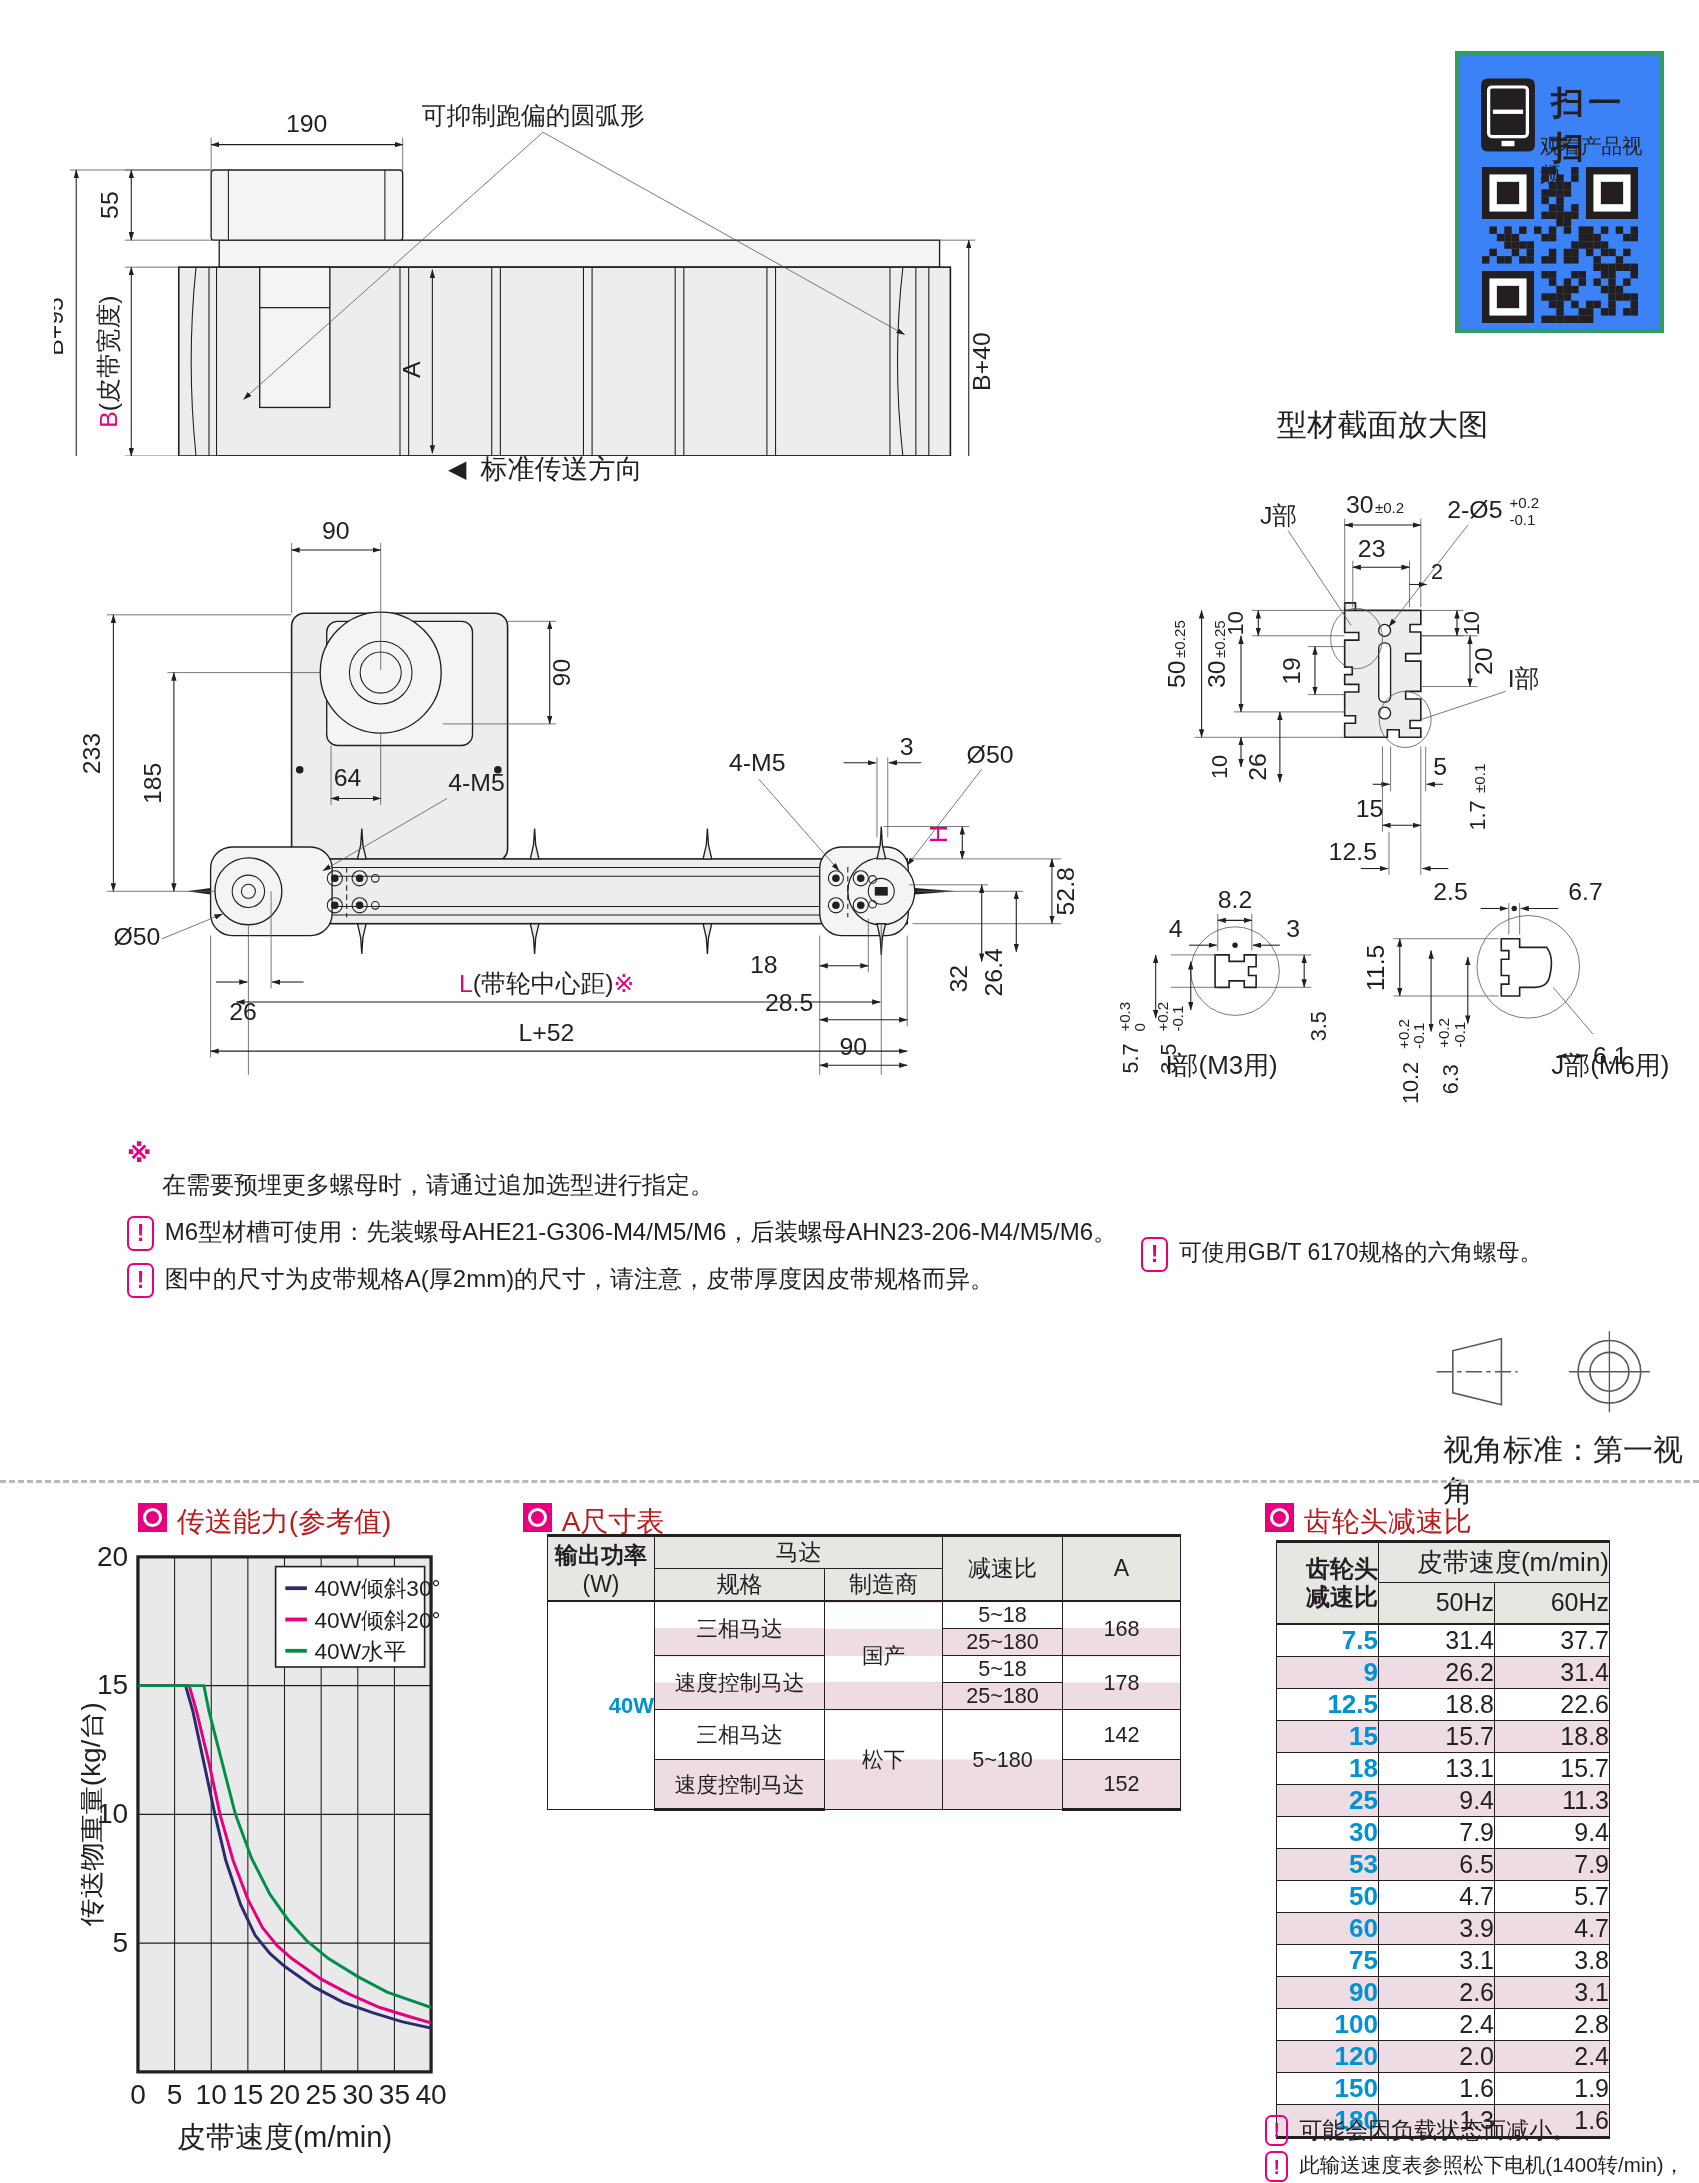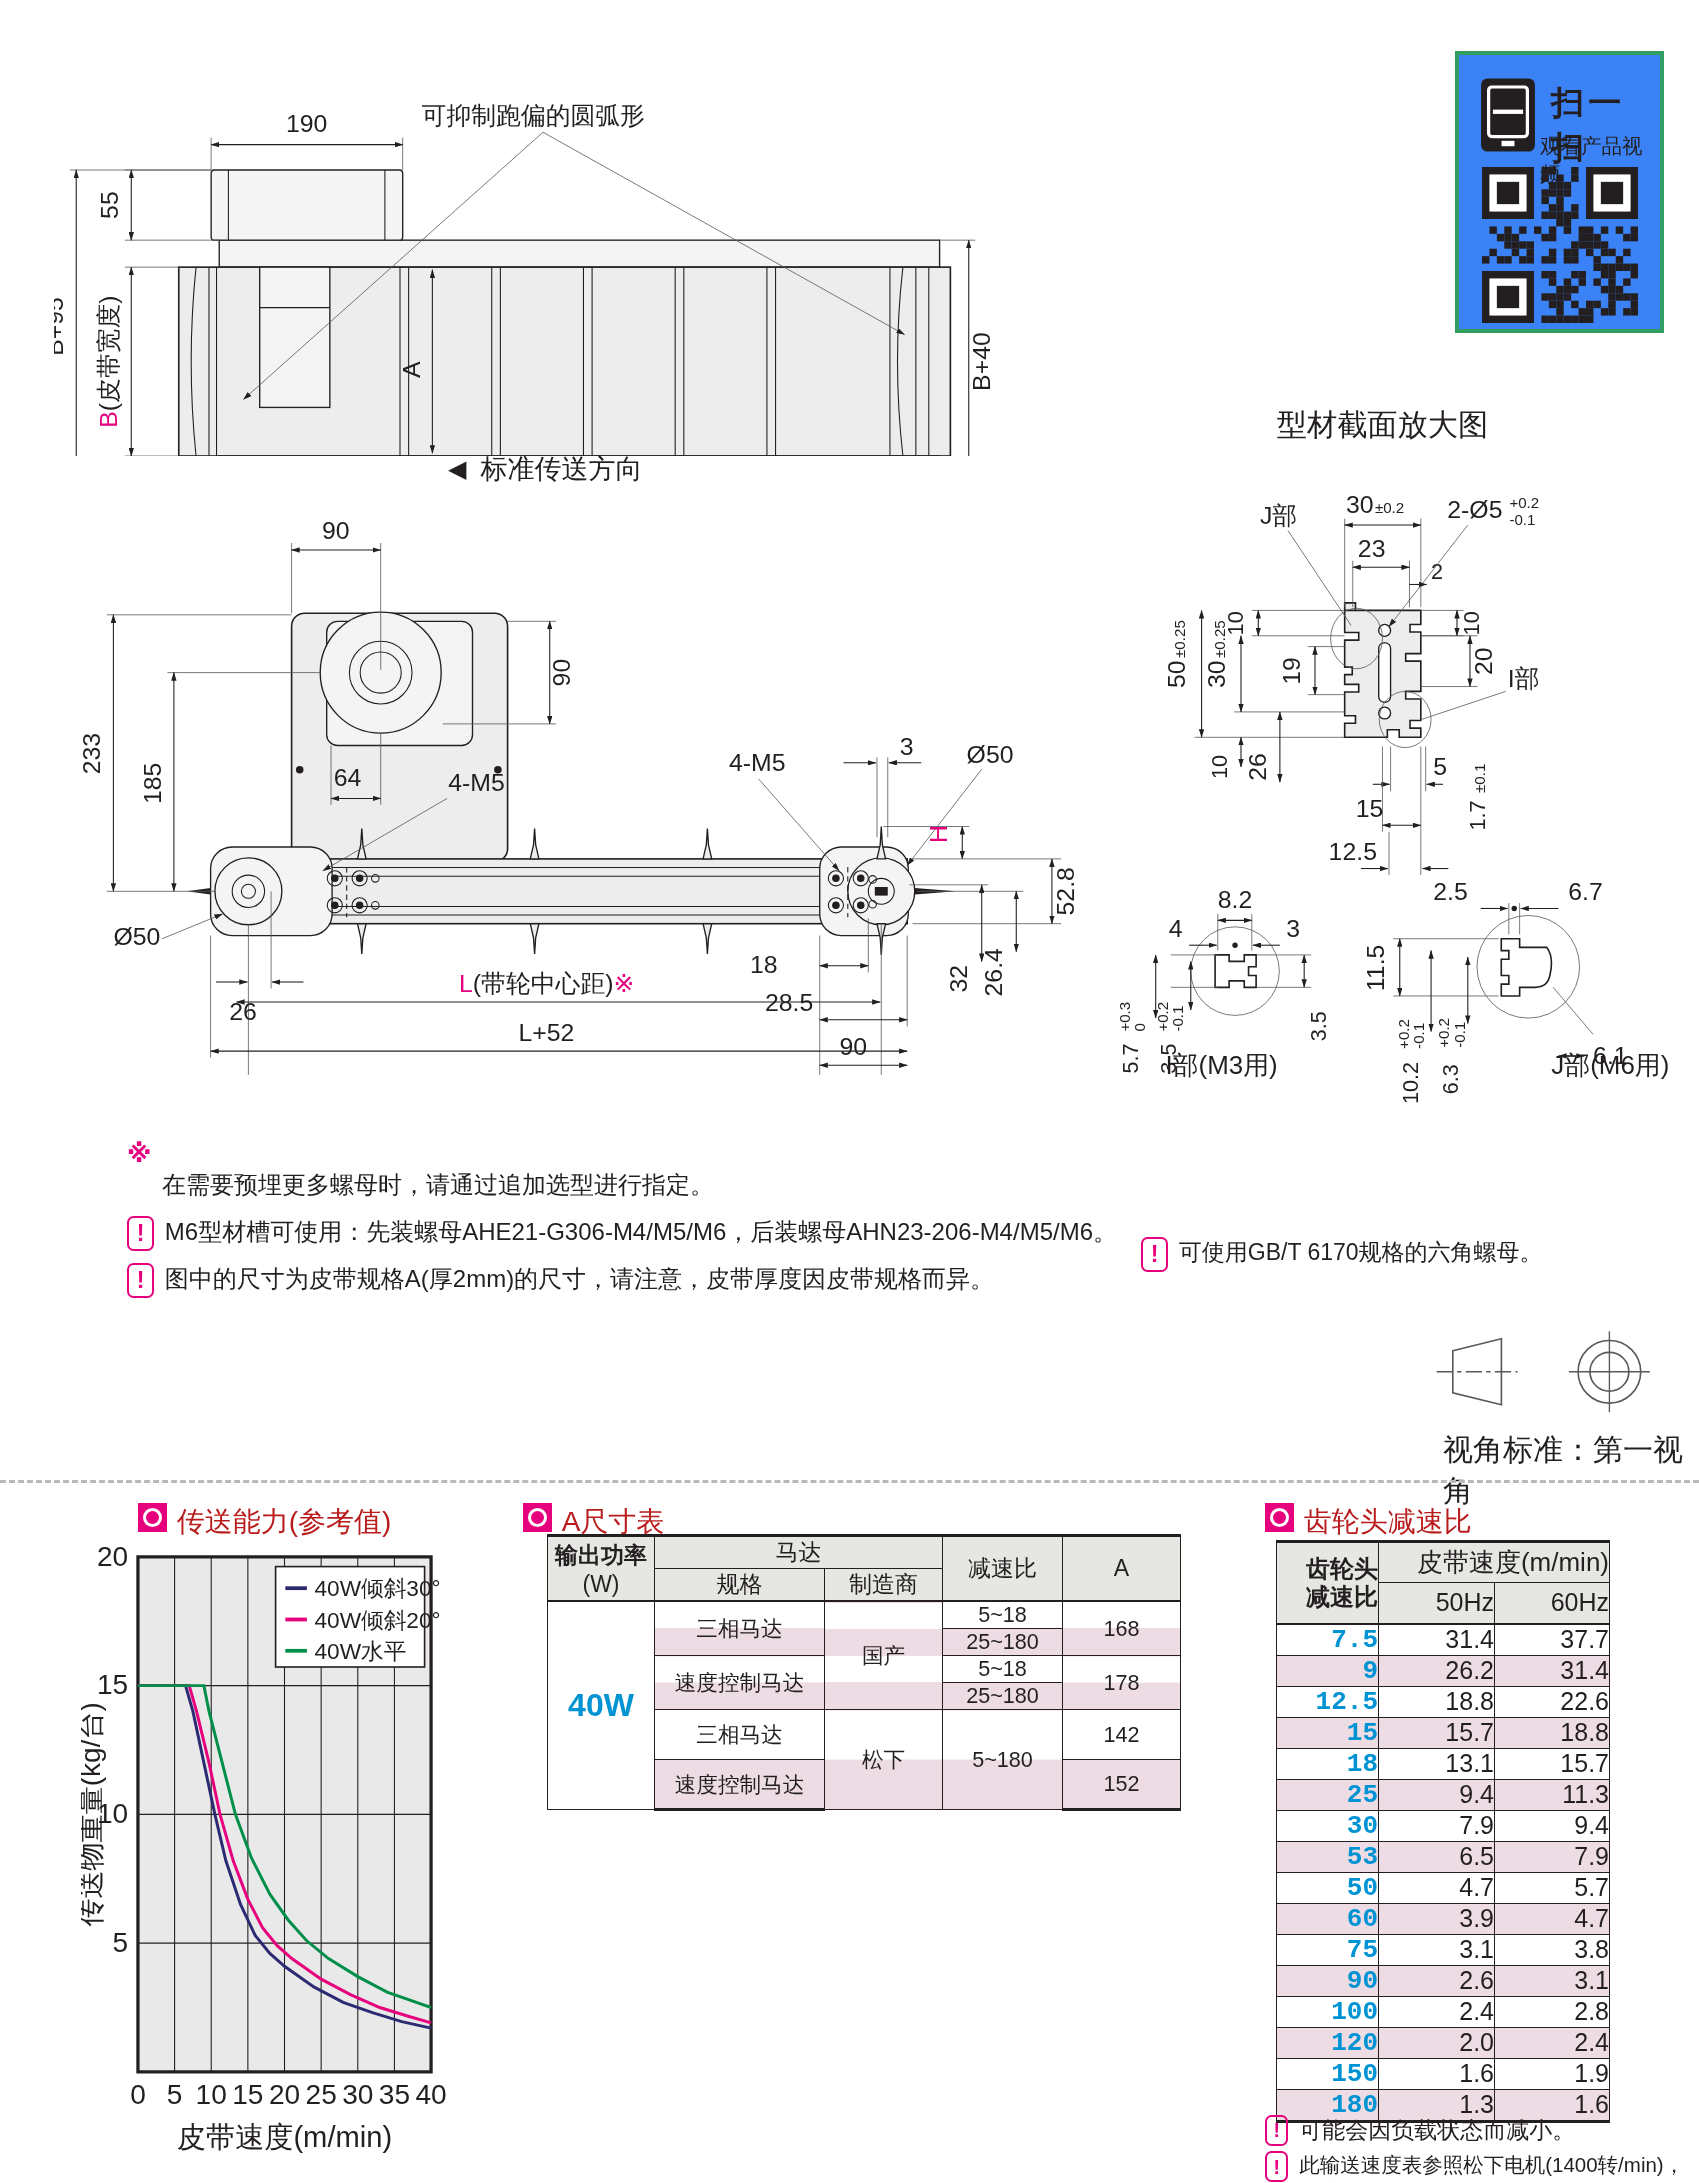--- a/index.html
+++ b/index.html
@@ -33,21 +33,21 @@
   #atable thead th{background:#e6e6e3;font-weight:normal;font-size:23px;}
   #atable .thicktop{border-top:3.2px solid #231f20;}
   #atable .hdrbot{border-bottom:2.7px solid #231f20;}
   #atable .botrow td{border-bottom:3.2px solid #231f20;}
   .pinkhalf{background:linear-gradient(180deg,#fff 0 50%,#eedce4 50% 100%);}
   .pinkquad{background:linear-gradient(180deg,#fff 0 25%,#eedce4 25% 50%,#fff 50% 75%,#eedce4 75% 100%);}
   .rowpink{background:#eedce4;}
   #gtable{width:332px;font-size:25px;}
   #gtable th,#gtable td{border:1.1px solid #231f20;text-align:right;vertical-align:middle;padding:0;}
   #gtable thead th{background:#e6e6e3;font-weight:normal;}
-  #gtable td:first-child{font-weight:bold;color:#0093d3;font-size:26px;border-right:1.6px solid #231f20;font-family:Liberation Mono, monospace;}
+  #gtable td:first-child{font-weight:bold;color:#0093d3;font-size:26px;border-right:1.6px solid #231f20;}
   #gtable .thicktop{border-top:3.2px solid #231f20;}
   #gtable .hdrbot{border-bottom:2.7px solid #231f20;}
   #divider{border-top:3.8px dashed #b9b9b9;}
   .blue{color:#0093d3;font-weight:bold;}
 </style>
 </head>
 <body>
 
 <div id="page">
 
@@ -736,21 +736,21 @@
       <th rowspan="2" class="thicktop hdrbot">减速比</th>
       <th rowspan="2" class="thicktop hdrbot">A</th>
     </tr>
     <tr style="height:24px;padding-left:16px;">
       <th class="hdrbot">规格</th>
       <th class="hdrbot">制造商</th>
     </tr>
   </thead>
   <tbody>
     <tr style="height:25px;">
-      <td rowspan="6" class="blue" style="font-size:32px;">40W</td>
+      <td rowspan="6" class="blue" style="font-size:22px;text-align:right;">40W</td>
       <td rowspan="2" class="pinkhalf">三相马达</td>
       <td rowspan="4" class="pinkquad">国产</td>
       <td>5~18</td>
       <td rowspan="2" class="pinkhalf">168</td>
     </tr>
     <tr style="height:25px;">
           <td class="rowpink">25~180</td>
         </tr>
     <tr style="height:25px;">
       <td rowspan="2" class="pinkhalf">速度控制马达</td>

